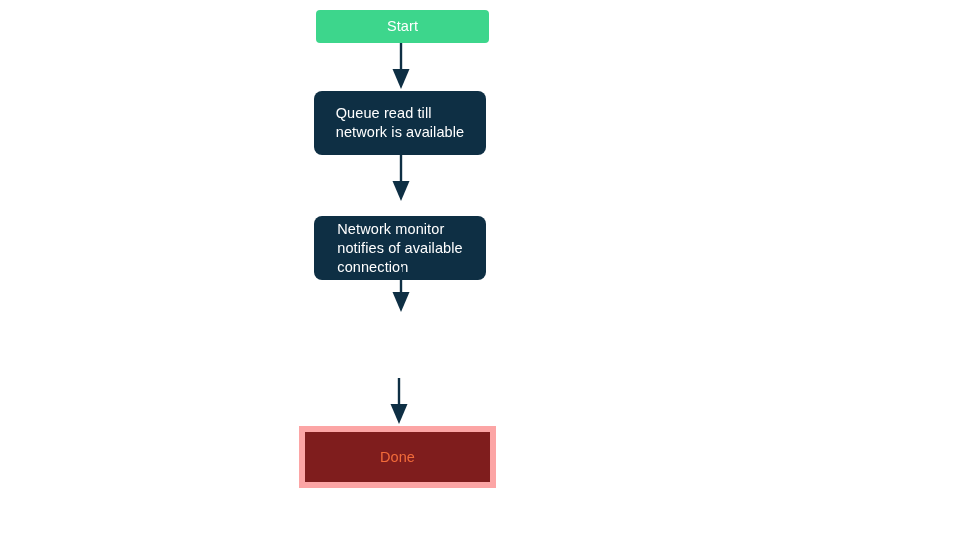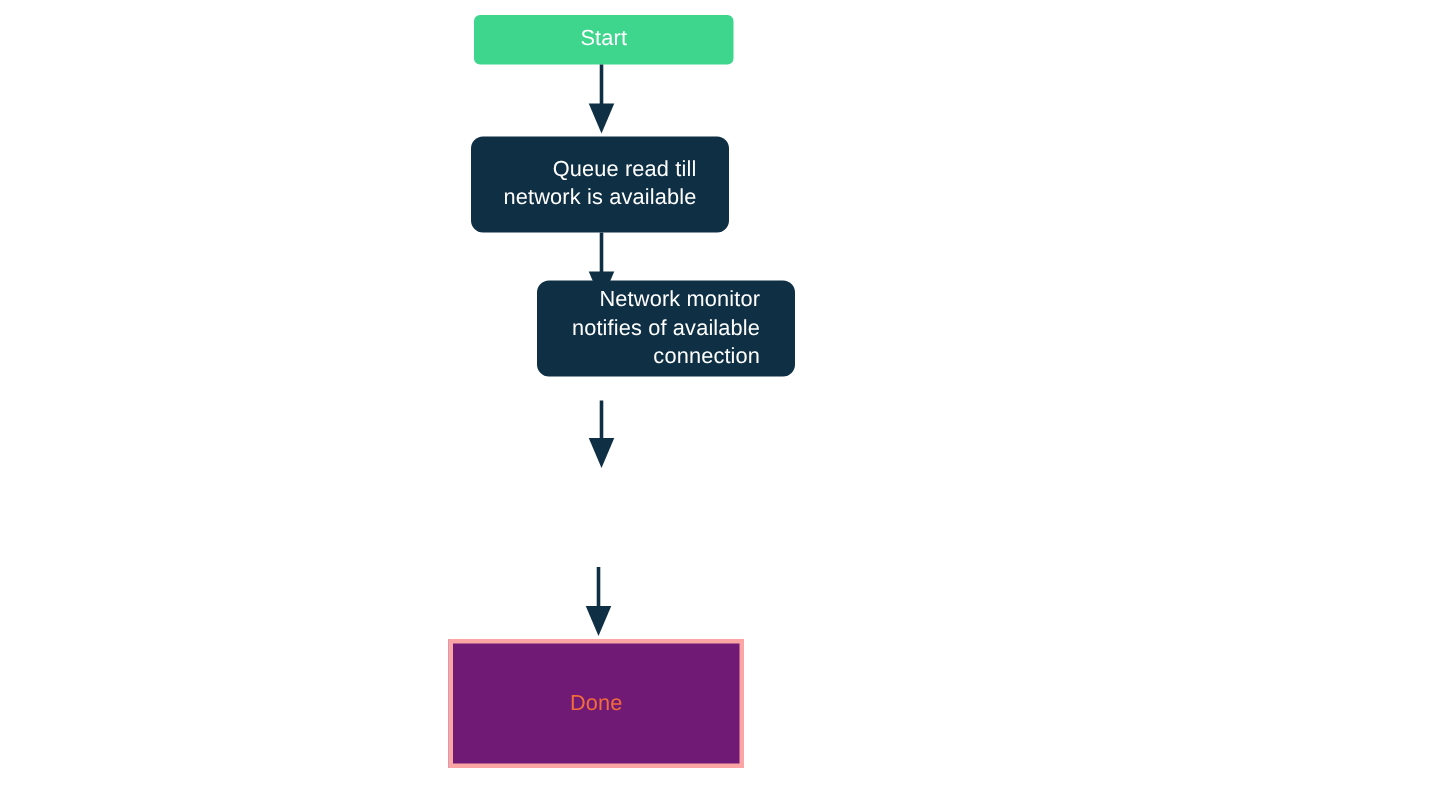--- a/index.html
+++ b/index.html
@@ -21,21 +21,21 @@
     height: 540px;
   }
 
   
   .node {
     position: absolute;
     box-sizing: border-box;
     display: flex;
     align-items: center;
     justify-content: center;
-    text-align: right;
+    text-align: left;
   }
   .node .label {
     white-space: pre-line;
     line-height: 19px;
     letter-spacing: 0.1px;
   }
 
   
   .node-start {
     left: 316px;
@@ -61,40 +61,39 @@
   }
 
   .node-queue {
     left: 314px;
     top: 91px;
     width: 172px;
     height: 64px;
   }
   .node-monitor {
     left: 314px;
-    top: 187px;
+    top: 216px;
     width: 172px;
     height: 64px;
-    margin-left: 44px;
   }
   .node-update {
     left: 313px;
     top: 314px;
     width: 171px;
     height: 64px;
   }
 
   
   .node-done {
     left: 299px;
     top: 426px;
     width: 197px;
-    height: 86px;
-    background: #701a75;
-    border: 3px solid #fca5a5;
+    height: 62px;
+    background: #7f1d1d;
+    border: 6px solid #fca5a5;
     border-radius: 0;
   }
   .node-done .label {
     color: #f26b3a;
     font-size: 14.5px;
   }
 
   
   .connector {
     position: absolute;

